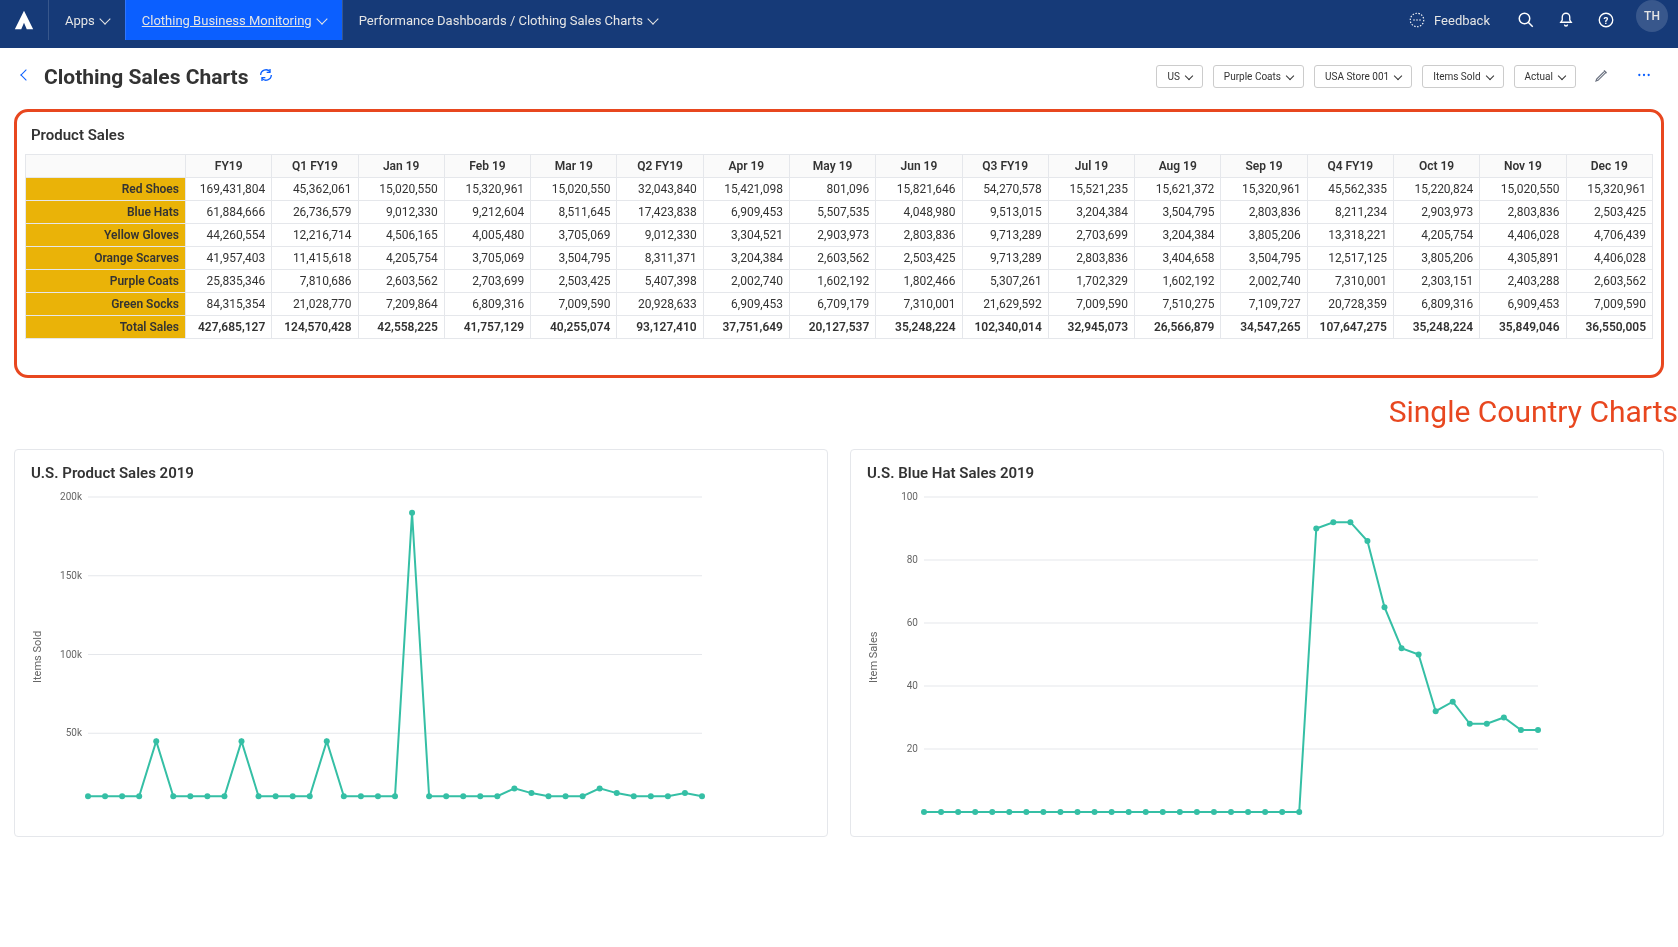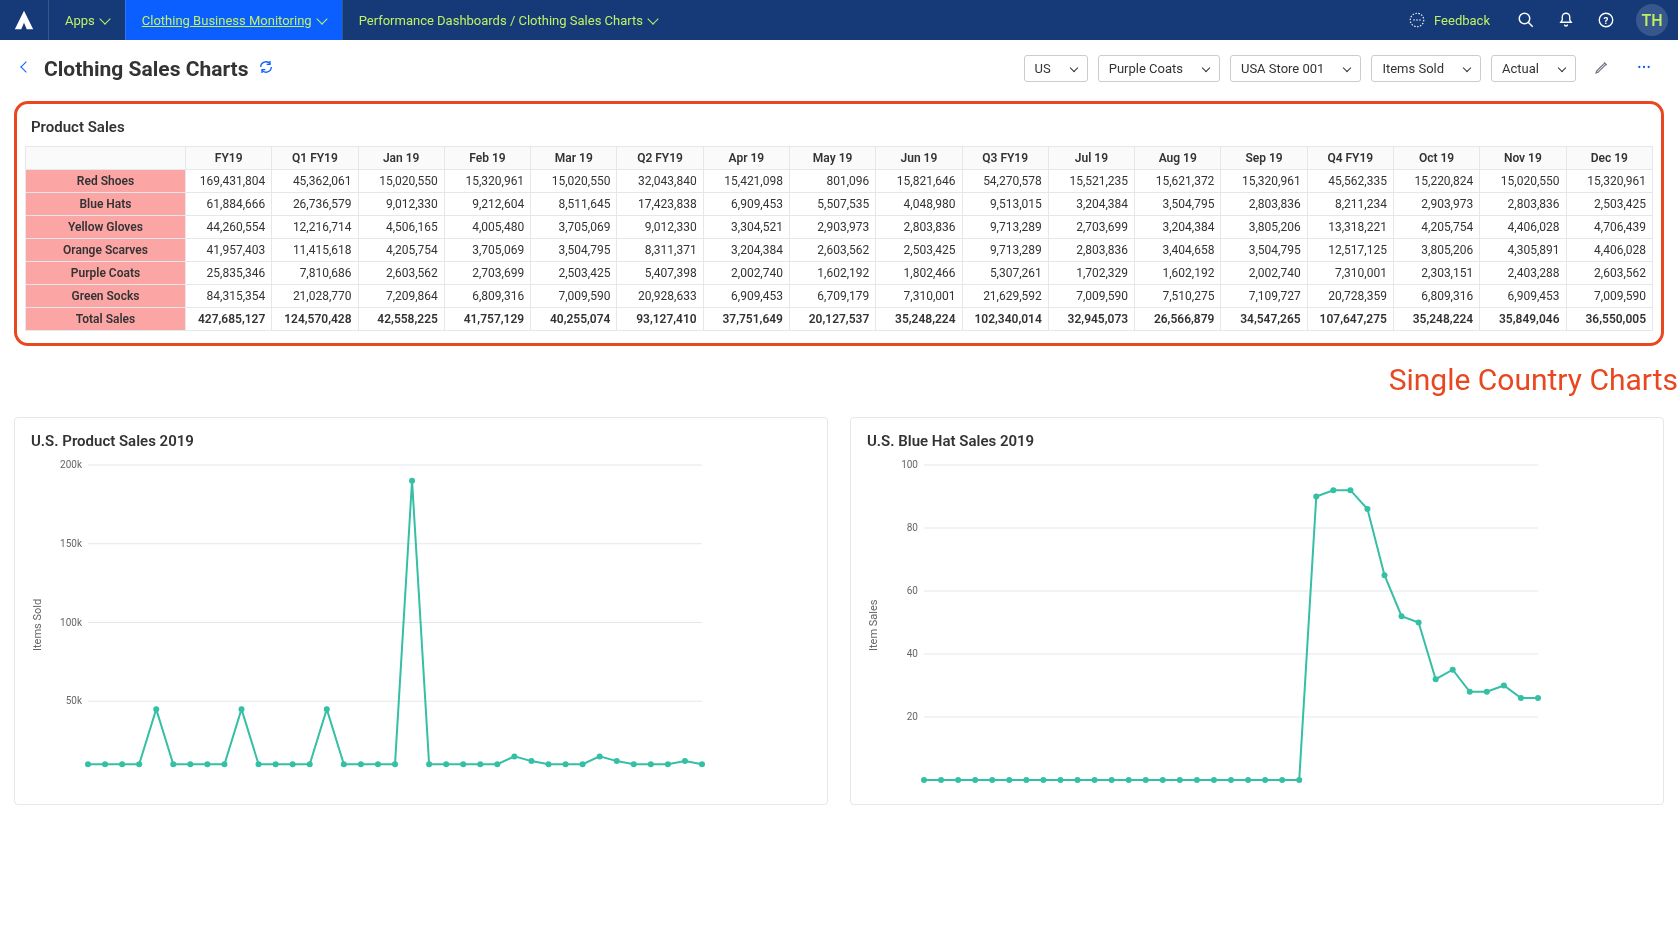--- a/index.html
+++ b/index.html
@@ -1,40 +1,40 @@
 <!DOCTYPE html>
 <html><head>
 <meta charset="utf-8">
 <style>
 *{box-sizing:border-box;margin:0;padding:0;font-family:-apple-system,BlinkMacSystemFont,"Segoe UI",Roboto,sans-serif}
 body{background:#fff;font-size:13px;color:#333}
-.topnav{background:#163a78;height:40px;display:flex;align-items:center;color:#bef264}
+.topnav{background:#163a78;height:48px;display:flex;align-items:flex-start;color:#e5e5e5}
 .topnav .logo{width:48px;height:40px;display:flex;align-items:center;justify-content:center}
 .topnav .nav-btn{padding:0 16px;height:40px;display:flex;align-items:center;gap:6px;cursor:pointer;border-left:1px solid rgba(255,255,255,.15)}
 .topnav .nav-btn.active{background:#0b5fff}
 .topnav .nav-btn.active a{text-decoration:underline}
 .topnav .spacer{flex:1}
 .topnav .icon-btn{width:40px;height:40px;display:flex;align-items:center;justify-content:center;cursor:pointer}
-.topnav .avatar{width:32px;height:32px;border-radius:50%;background:rgba(255,255,255,.15);display:flex;align-items:center;justify-content:center;margin:0 10px;font-size:16px;font-weight:500}
+.topnav .avatar{width:32px;height:32px;border-radius:50%;background:rgba(255,255,255,.15);display:flex;align-items:center;justify-content:center;margin:0 10px;font-size:12px;font-weight:500}
 .chev{display:inline-block;width:8px;height:8px;border-right:1.5px solid currentColor;border-bottom:1.5px solid currentColor;transform:rotate(45deg);margin-bottom:2px}
 .chev-left{transform:rotate(135deg)}
 .subhead{display:flex;align-items:center;padding:14px 18px 10px;gap:10px}
 .subhead .back{color:#0b5fff;cursor:pointer;padding:4px}
 .subhead h1{font-size:21px;font-weight:700}
 .subhead .refresh{color:#0b5fff;cursor:pointer}
 .subhead .spacer{flex:1}
-.filter-pill{border:1px solid #ccc;border-radius:3px;padding:5px 10px;font-size:13px;display:flex;align-items:center;gap:20px;cursor:pointer}
+.filter-pill{border:1px solid #ccc;border-radius:3px;padding:5px 10px;font-size:10px;display:flex;align-items:center;gap:6px;cursor:pointer}
 .filter-pill .chev{width:6px;height:6px}
 .iconbtn{padding:5px 8px;cursor:pointer;color:#6b7280}
-.card{border:3px solid #e8471f;border-radius:14px;margin:8px 14px 16px;padding:10px 8px 12px;background:#fff}
+.card{border:3px solid #e8471f;border-radius:14px;margin:8px 14px 16px;padding:10px 8px 36px;background:#fff}
 .card h3{font-size:15px;font-weight:600;padding:4px 6px 10px}
 table{border-collapse:collapse;width:100%;table-layout:fixed}
 th,td{border:1px solid #e5e7eb;padding:4px 6px;font-size:12px;white-space:nowrap;overflow:hidden}
 th{background:#fafafa;font-weight:600;text-align:center}
-td.rowh{text-align:center;font-weight:600;background:#fca5a5}
+td.rowh{text-align:right;font-weight:600;background:#eab308}
 td.num{text-align:right;font-variant-numeric:tabular-nums}
 tr.total td{font-weight:600}
 .section-title{text-align:right;color:#e8471f;font-size:30px;font-weight:400;margin:10px 0 20px}
 .charts-row{display:flex;gap:22px;padding:0 14px}
 .chart-card{flex:1;border:1px solid #e5e7eb;border-radius:4px;padding:14px 16px;background:#fff}
 .chart-card h4{font-size:15px;font-weight:600;margin-bottom:10px}
 .chart-wrap{display:flex;gap:8px}
 .yaxis-label{writing-mode:vertical-rl;transform:rotate(180deg);text-align:center;font-size:11px;color:#666}
 svg{overflow:visible}
 .ytick{font-size:10px;fill:#666}

